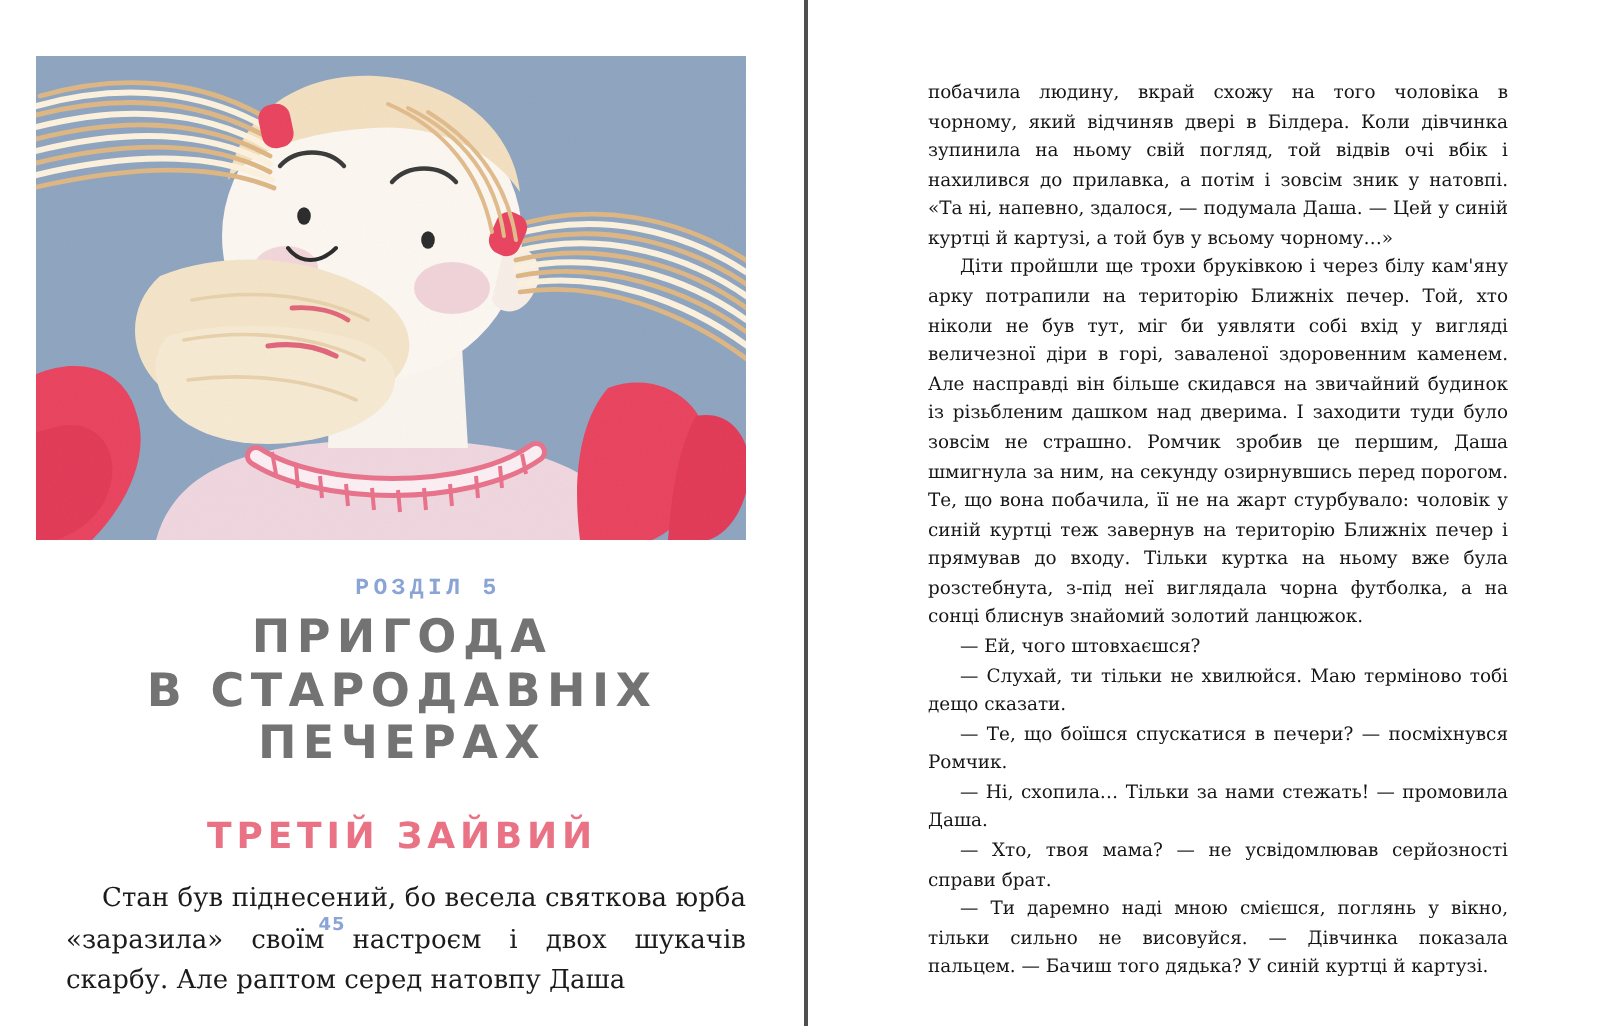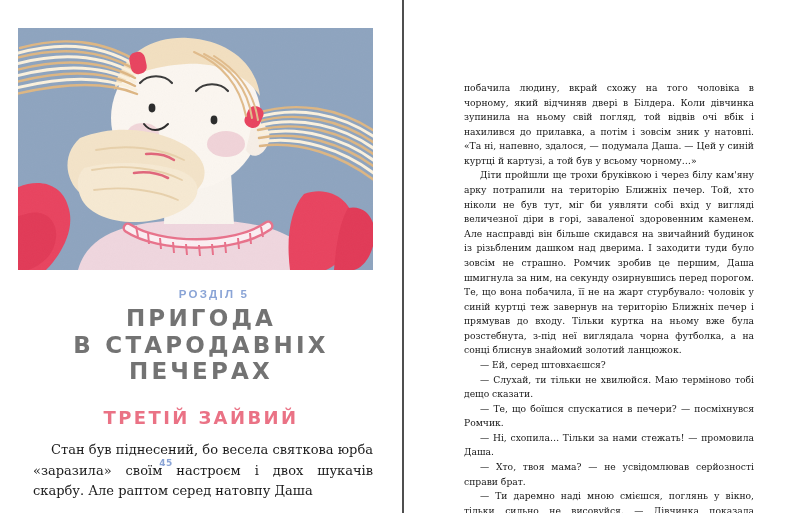--- a/index.html
+++ b/index.html
@@ -47,21 +47,21 @@
   .illu-svg { display: block; width: 100%; height: 100%; }
 
   .chapter-block {
     position: absolute;
     left: 0;
     top: 288px;
     width: 402px;
     text-align: center;
   }
   .chapter-kicker {
-    font-family: Liberation Sans, sans-serif;
+    font-family: Liberation Mono, monospace;
     font-weight: 700;
     font-size: 11.5px;
     letter-spacing: 2.2px;
     color: #8aa4d6;
     text-transform: uppercase;
     margin-bottom: 5px;
     padding-left: 26px;
   }
   .chapter-title {
     font-family: "DejaVu Sans", sans-serif;
@@ -116,21 +116,21 @@
     left: 62px;
     top: 40px;
     width: 290px;
     font-family: "DejaVu Serif", serif;
     font-size: 9.2px;
     line-height: 1.585;
     color: #161616;
     text-align: justify;
   }
   .right-body p { margin: 0; text-indent: 16px; }
-  .right-body p.noindent { text-indent: 0; margin-top: 41px; }
+  .right-body p.noindent { text-indent: 0; }
   .right-body p.dialogue { text-indent: 16px; }
 </style>
 </head>
 <body>
 
 <div class="spread">
 
   <div class="page-left">
 
     <div class="illustration">
@@ -258,21 +258,21 @@
 
     <div class="left-body">Стан був піднесений, бо весела святкова юрба «заразила» своїм настроєм і двох шукачів скарбу. Але раптом серед натовпу Даша</div>
 
     <div class="folio folio-left">45</div>
   </div>
 
   <div class="page-right">
     <div class="right-body" id="right-body">
         <p class="noindent">побачила людину, вкрай схожу на того чоловіка в чорному, який відчиняв двері в Білдера. Коли дівчинка зупинила на ньому свій погляд, той відвів очі вбік і нахилився до прилавка, а потім і зовсім зник у натовпі. «Та ні, напевно, здалося, — подумала Даша. — Цей у синій куртці й картузі, а той був у всьому чорному…»</p>
         <p class="">Діти пройшли ще трохи бруківкою і через білу кам'яну арку потрапили на територію Ближніх печер. Той, хто ніколи не був тут, міг би уявляти собі вхід у вигляді величезної діри в горі, заваленої здоровенним каменем. Але насправді він більше скидався на звичайний будинок із різьбленим дашком над дверима. І заходити туди було зовсім не страшно. Ромчик зробив це першим, Даша шмигнула за ним, на секунду озирнувшись перед порогом. Те, що вона побачила, її не на жарт стурбувало: чоловік у синій куртці теж завернув на територію Ближніх печер і прямував до входу. Тільки куртка на ньому вже була розстебнута, з-під неї виглядала чорна футболка, а на сонці блиснув знайомий золотий ланцюжок.</p>
-        <p class="dialogue">— Ей, серед штовхаєшся?</p>
+        <p class="dialogue">— Ей, чого штовхаєшся?</p>
         <p class="dialogue">— Слухай, ти тільки не хвилюйся. Маю терміново тобі дещо сказати.</p>
         <p class="dialogue">— Те, що боїшся спускатися в печери? — посміхнувся Ромчик.</p>
         <p class="dialogue">— Ні, схопила… Тільки за нами стежать! — промовила Даша.</p>
         <p class="dialogue">— Хто, твоя мама? — не усвідомлював серйозності справи брат.</p>
         <p class="dialogue">— Ти даремно наді мною смієшся, поглянь у вікно, тільки сильно не висовуйся. — Дівчинка показала пальцем. — Бачиш того дядька? У синій куртці й картузі.</p>
       </div>
     <div class="folio folio-right">46</div>
   </div>
 
   <div class="gutter"></div>

